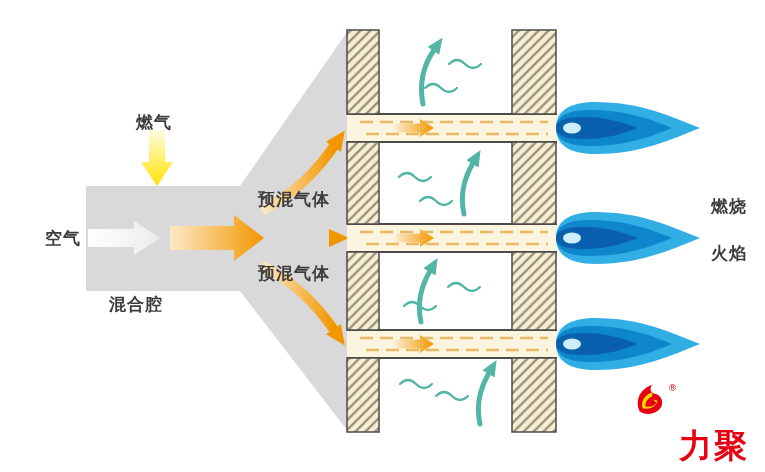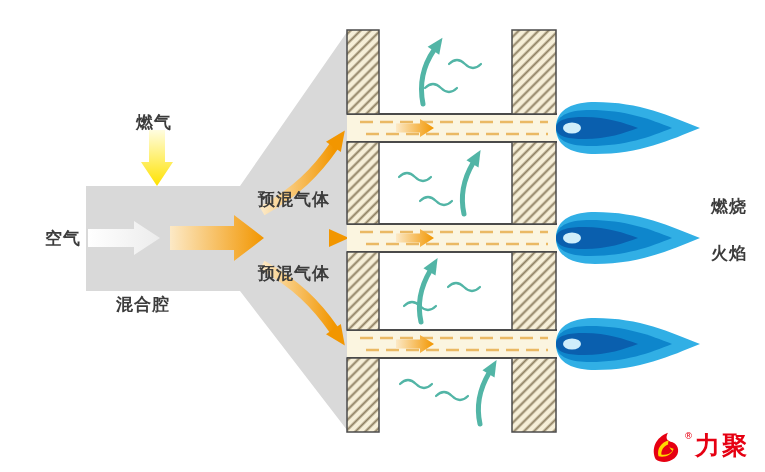--- a/index.html
+++ b/index.html
@@ -31,22 +31,22 @@
     display: flex; flex-direction: column; gap: 24px;
     color: #3c3c3c; font-size: 17px; font-weight: bold; letter-spacing: 1px;
     text-align: center;
   }
   .logo {
     position: absolute;
     right: 16px; bottom: 9px;
     display: flex; align-items: flex-start; gap: 2px;
   }
   .logo .brand {
-    color: #e60012; font-size: 25px; font-weight: bold;
-    letter-spacing: 2px; line-height: 34px;
+    color: #e60012; font-size: 33px; font-weight: bold;
+    letter-spacing: 2px; line-height: 34px; margin-top: 48px;
   }
   .logo sup { color: #e60012; font-size: 9px; line-height: 10px; margin-top: 2px; }
 </style>
 </head>
 <body>
 
 <div class="stage">
 
   <svg class="diagram" width="765" height="472" viewBox="0 0 765 472">
     <defs>
@@ -166,21 +166,21 @@
     <g transform="translate(0,344)">
       <path d="M 556,0 C 556,-20 575,-26 595,-26 C 640,-26 670,-12 700,0 C 670,12 640,26 595,26 C 575,26 556,20 556,0 Z" fill="#31afe5"></path>
       <path d="M 556,0 C 556,-14 572,-18 590,-18 C 625,-18 650,-9 672,0 C 650,9 625,18 590,18 C 572,18 556,14 556,0 Z" fill="#0e86cc"></path>
       <path d="M 556,0 C 556,-9 570,-11 584,-11 C 608,-11 624,-5 638,0 C 624,5 608,11 584,11 C 570,11 556,9 556,0 Z" fill="#0a5fae"></path>
       <ellipse cx="572" cy="0" rx="9" ry="5.5" fill="#cfeefb"></ellipse>
     </g>
   </svg>
 
   <div class="label" style="left:136px; top:112px;">燃气</div>
   <div class="label" style="left:45px; top:228px;">空气</div>
-  <div class="label" style="left:116px; top:294px;">混合腔</div>
+  <div class="label" style="left:109px; top:294px;">混合腔</div>
   <div class="label" style="left:258px; top:189px;">预混气体</div>
   <div class="label" style="left:258px; top:263px;">预混气体</div>
   <div class="label-flame-col">
     <span>燃烧</span>
     <span>火焰</span>
   </div>
 
   <div class="logo">
     <svg width="32" height="34" viewBox="0 0 34 34">
       <path d="M6,31 C1,20 6,8 19,3 C16,9 18,12 24,13 C31,16 32,25 26,30 C20,35 11,35 6,31 Z" fill="#e60012"></path>

